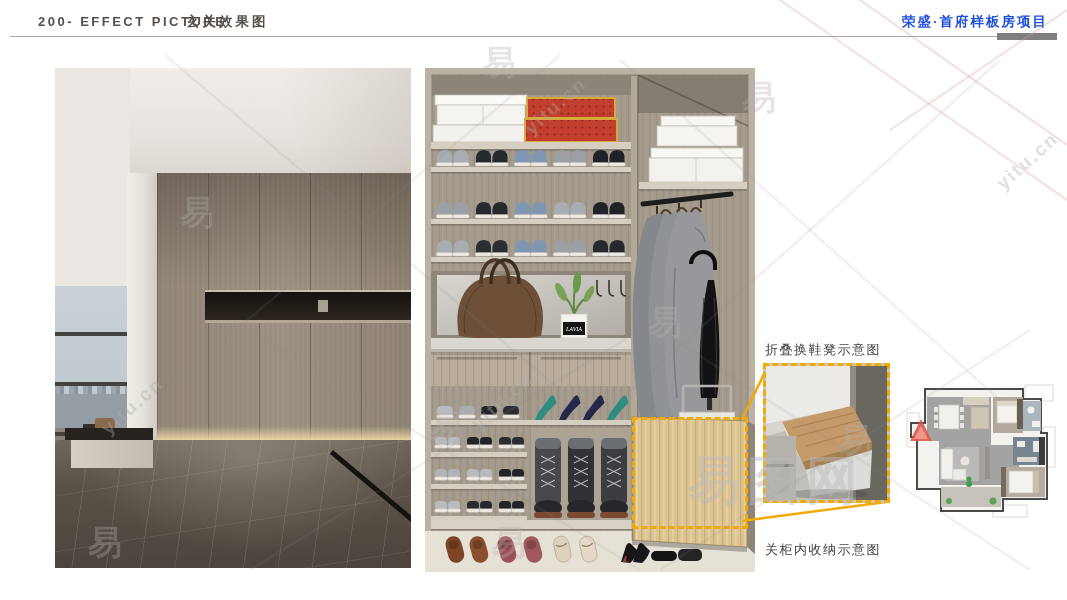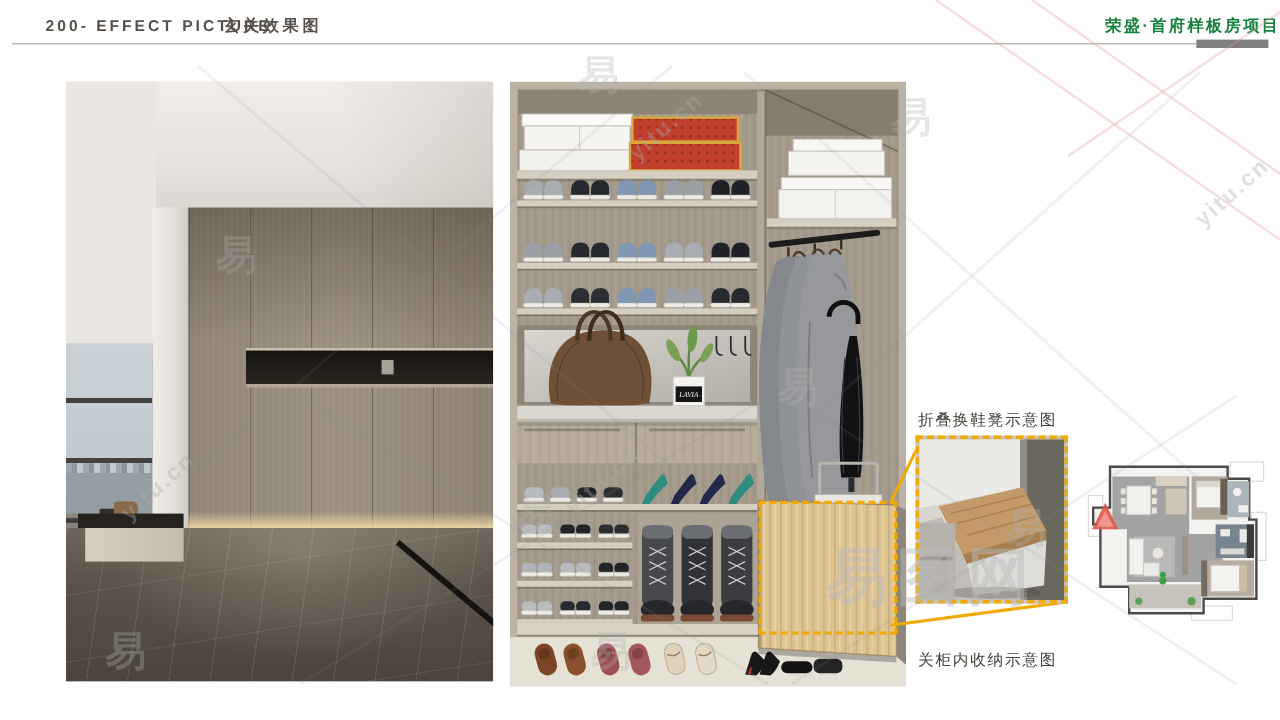--- a/index.html
+++ b/index.html
@@ -3,22 +3,22 @@
 <meta charset="utf-8">
 <style>
   html,body{margin:0;padding:0;background:#ffffff;}
   .page{position:relative;width:1067px;height:600px;background:#ffffff;overflow:hidden;
         font-family:"Liberation Sans", sans-serif;}
   
   .hdr-en{position:absolute;left:38px;top:14px;font-size:13px;font-weight:bold;
           letter-spacing:2.5px;color:#57504a;}
   .hdr-cn{position:absolute;left:186px;top:13px;font-size:13.5px;font-weight:bold;
           letter-spacing:3px;color:#57504a;}
-  .hdr-right{position:absolute;right:0;top:13px;font-size:13.5px;font-weight:bold;
-          letter-spacing:2px;color:#15803d;margin-left:48px;}
+  .hdr-right{position:absolute;right:19px;top:13px;font-size:13.5px;font-weight:bold;
+          letter-spacing:2px;color:#1d4ed8;margin-left:48px;}
   .hdr-rule{position:absolute;left:10px;right:10px;top:36px;height:1px;background:#ada8a2;}
   .hdr-bar{position:absolute;left:997px;top:33px;width:60px;height:7px;background:#7f7f7f;}
   
   .photo{position:absolute;left:55px;top:68px;width:356px;height:500px;overflow:hidden;background:#e9e5e0;}
   .ph-ceiling{position:absolute;left:0;top:0;right:0;height:105px;
       background:linear-gradient(180deg,#f1eeea 0%,#e6e1dc 70%,#dcd7d1 100%);}
   .ph-ceiling:after{content:"";position:absolute;right:0;top:0;width:220px;height:100%;
       background:linear-gradient(255deg,rgba(120,110,95,.18),transparent 55%);}
   .ph-leftwall{position:absolute;left:0;top:0;width:75px;height:232px;background:#eae7e2;
       border-bottom:4px solid #dcd8d2;}

